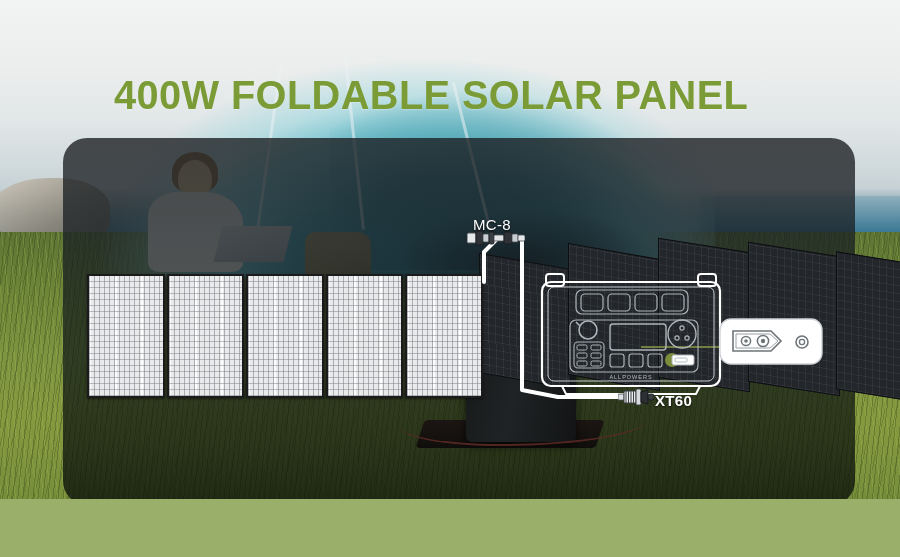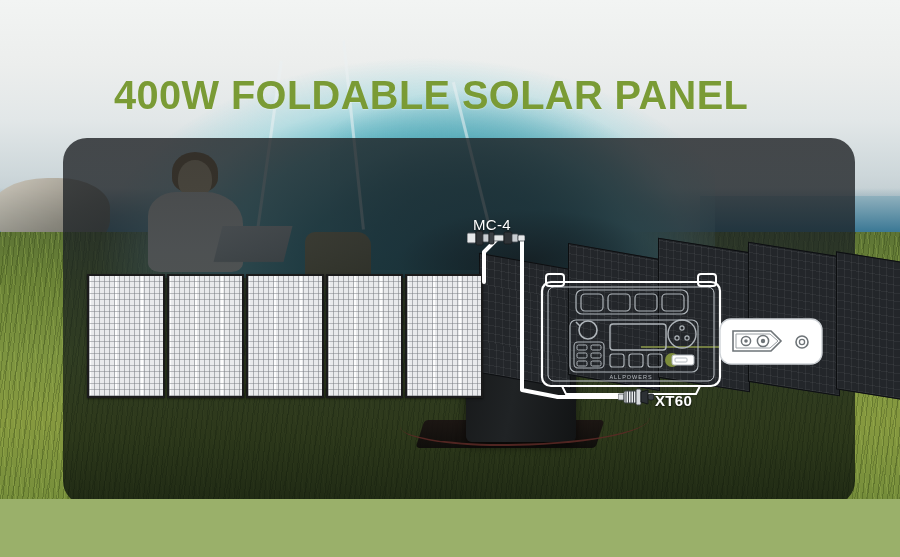--- a/index.html
+++ b/index.html
@@ -304,16 +304,16 @@
     <svg width="36" height="20" viewBox="0 0 36 20">
       <rect x="0" y="7" width="6" height="6" rx="1" fill="#dfe2e4" stroke="#4a4f54" stroke-width=".8"></rect>
       <rect x="6" y="4" width="12" height="12" rx="1.5" fill="#e9ebed" stroke="#3d4247" stroke-width="1"></rect>
       <path d="M8 4 v12 M10.5 4 v12 M13 4 v12 M15.5 4 v12" stroke="#3d4247" stroke-width="1"></path>
       <rect x="18" y="2" width="5" height="16" rx="1.5" fill="#d7dadd" stroke="#3d4247" stroke-width="1"></rect>
       <path d="M23 5 l7 -2 v14 l-7 -2 z" fill="#2c3034" stroke="#15181a" stroke-width="1"></path>
       <rect x="30" y="7" width="6" height="6" rx="2" fill="#3a3f44" stroke="#15181a" stroke-width=".8"></rect>
     </svg>
   </div>
 
-  <div class="label lbl-mc4">MC-4</div>
+  <div class="label lbl-mc4">MC-8</div>
   <div class="label lbl-xt60">XT60</div>
 
 </div>
 
 </body></html>

